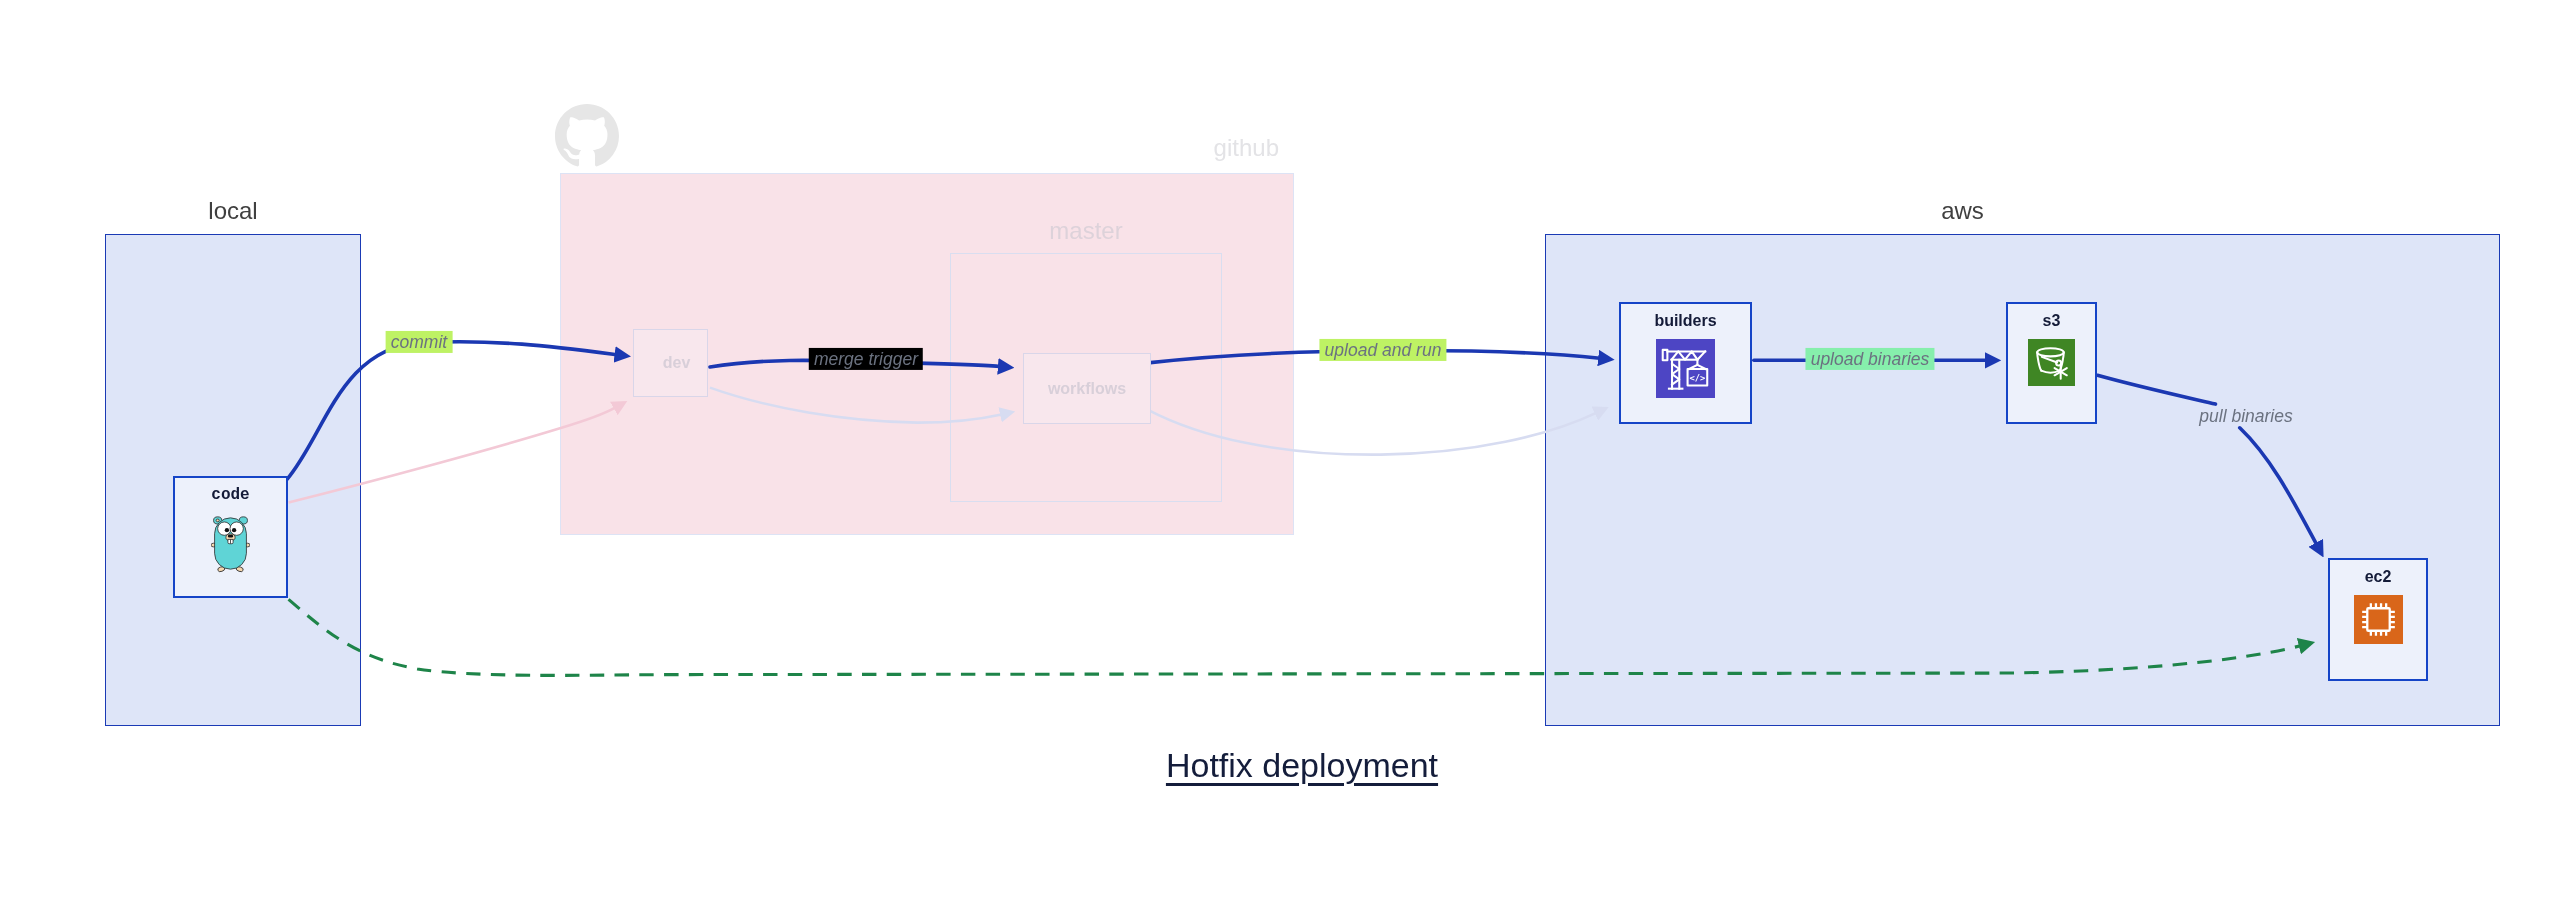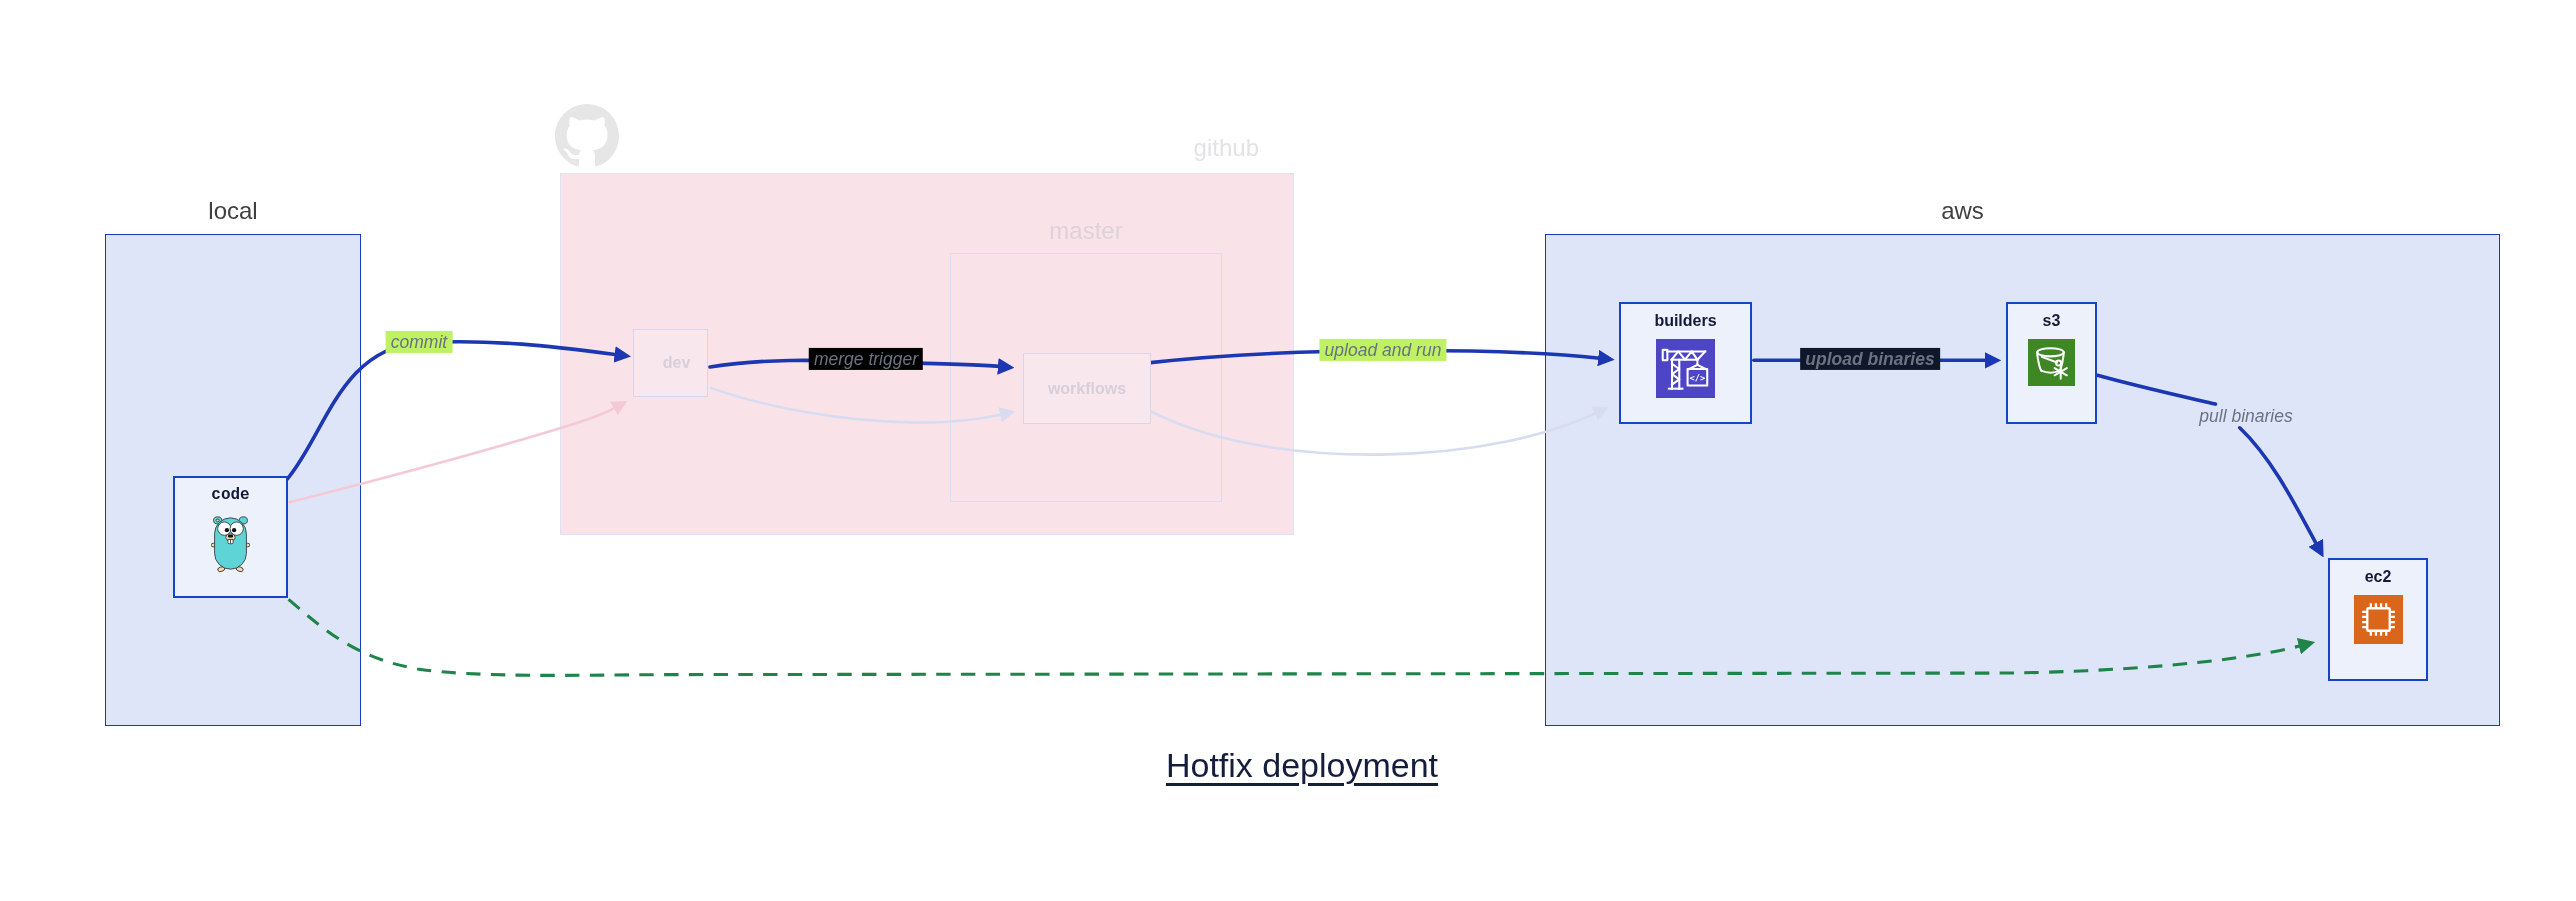--- a/index.html
+++ b/index.html
@@ -29,21 +29,21 @@
   }
   .node.faded .node-label{color:#d8cfd9;}
   .node .icon-wrap{display:block;margin:9.3px auto 0 auto;}
   .edge-label{
     position:absolute;z-index:6;transform:translate(-50%,-50%);
     font-size:17.5px;font-style:italic;color:#6b7280;line-height:1.15;
     padding:1px 5.2px;white-space:nowrap;
   }
   .bg-white{background:#bef264;}
   .bg-pink{background:#000000;}
-  .bg-lav{background:#0f172a;font-weight:bold;}
+  .bg-lav{background:#86efac;}
   .bg-none{background:transparent;padding:1px 2.1px;}
   #edge-layer{position:absolute;left:0;top:0;z-index:5;pointer-events:none;}
   #octocat{position:absolute;z-index:2;}
   .page-title{
     position:absolute;left:0;top:746px;width:2604px;text-align:center;
     font-size:34px;color:#141d3b;z-index:12;
     text-decoration:underline;text-decoration-thickness:3.1px;text-underline-offset:6.2px;
   }
   .faded-node-center{display:flex;align-items:center;justify-content:center;height:100%;}
   .faded-node-center .node-label{margin-top:0;}
@@ -54,21 +54,21 @@
 <div class="region blue" style="left:105px;top:234px;width:256px;height:492px;"></div>
 
 <div class="region pink" style="left:560px;top:173px;width:734px;height:362px;"></div>
 
 <div class="subregion" style="left:950px;top:253px;width:272px;height:249px;"></div>
 
 <div class="region blue" style="left:1545px;top:234px;width:955px;height:492px;"></div>
 
 <div class="region-label" style="left:105px;top:198px;width:256px;">local</div>
 
-<div class="region-label faded-gray" style="left:540px;top:135px;width:719px;text-align:right;">github</div>
+<div class="region-label faded-gray" style="left:560px;top:135px;width:719px;text-align:right;">github</div>
 
 <div class="region-label faded-pinkgray" style="left:950px;top:218px;width:272px;">master</div>
 
 <div class="region-label" style="left:1485px;top:198px;width:955px;">aws</div>
 
 <svg id="octocat" style="left:555px;top:104px;" width="64" height="64" viewBox="0 0 16 16" aria-hidden="true">
   <path fill="#e6e6e6" d="M8 0C3.58 0 0 3.58 0 8c0 3.54 2.29 6.53 5.47 7.59.4.07.55-.17.55-.38 0-.19-.01-.82-.01-1.49-2.01.37-2.53-.49-2.69-.94-.09-.23-.48-.94-.82-1.13-.28-.15-.68-.52-.01-.53.63-.01 1.08.58 1.23.82.72 1.21 1.87.87 2.33.66.07-.52.28-.87.51-1.07-1.78-.2-3.64-.89-3.64-3.95 0-.87.31-1.59.82-2.15-.08-.2-.36-1.02.08-2.12 0 0 .67-.21 2.2.82.64-.18 1.32-.27 2-.27s1.36.09 2 .27c1.53-1.04 2.2-.82 2.2-.82.44 1.1.16 1.92.08 2.12.51.56.82 1.27.82 2.15 0 3.07-1.87 3.75-3.65 3.95.29.25.54.73.54 1.48 0 1.07-.01 1.93-.01 2.2 0 .21.15.46.55.38A8.01 8.01 0 0 0 16 8c0-4.42-3.58-8-8-8z"></path>
 </svg>
 
 <svg id="edge-layer" width="2604" height="902" viewBox="0 0 5054 1750">

